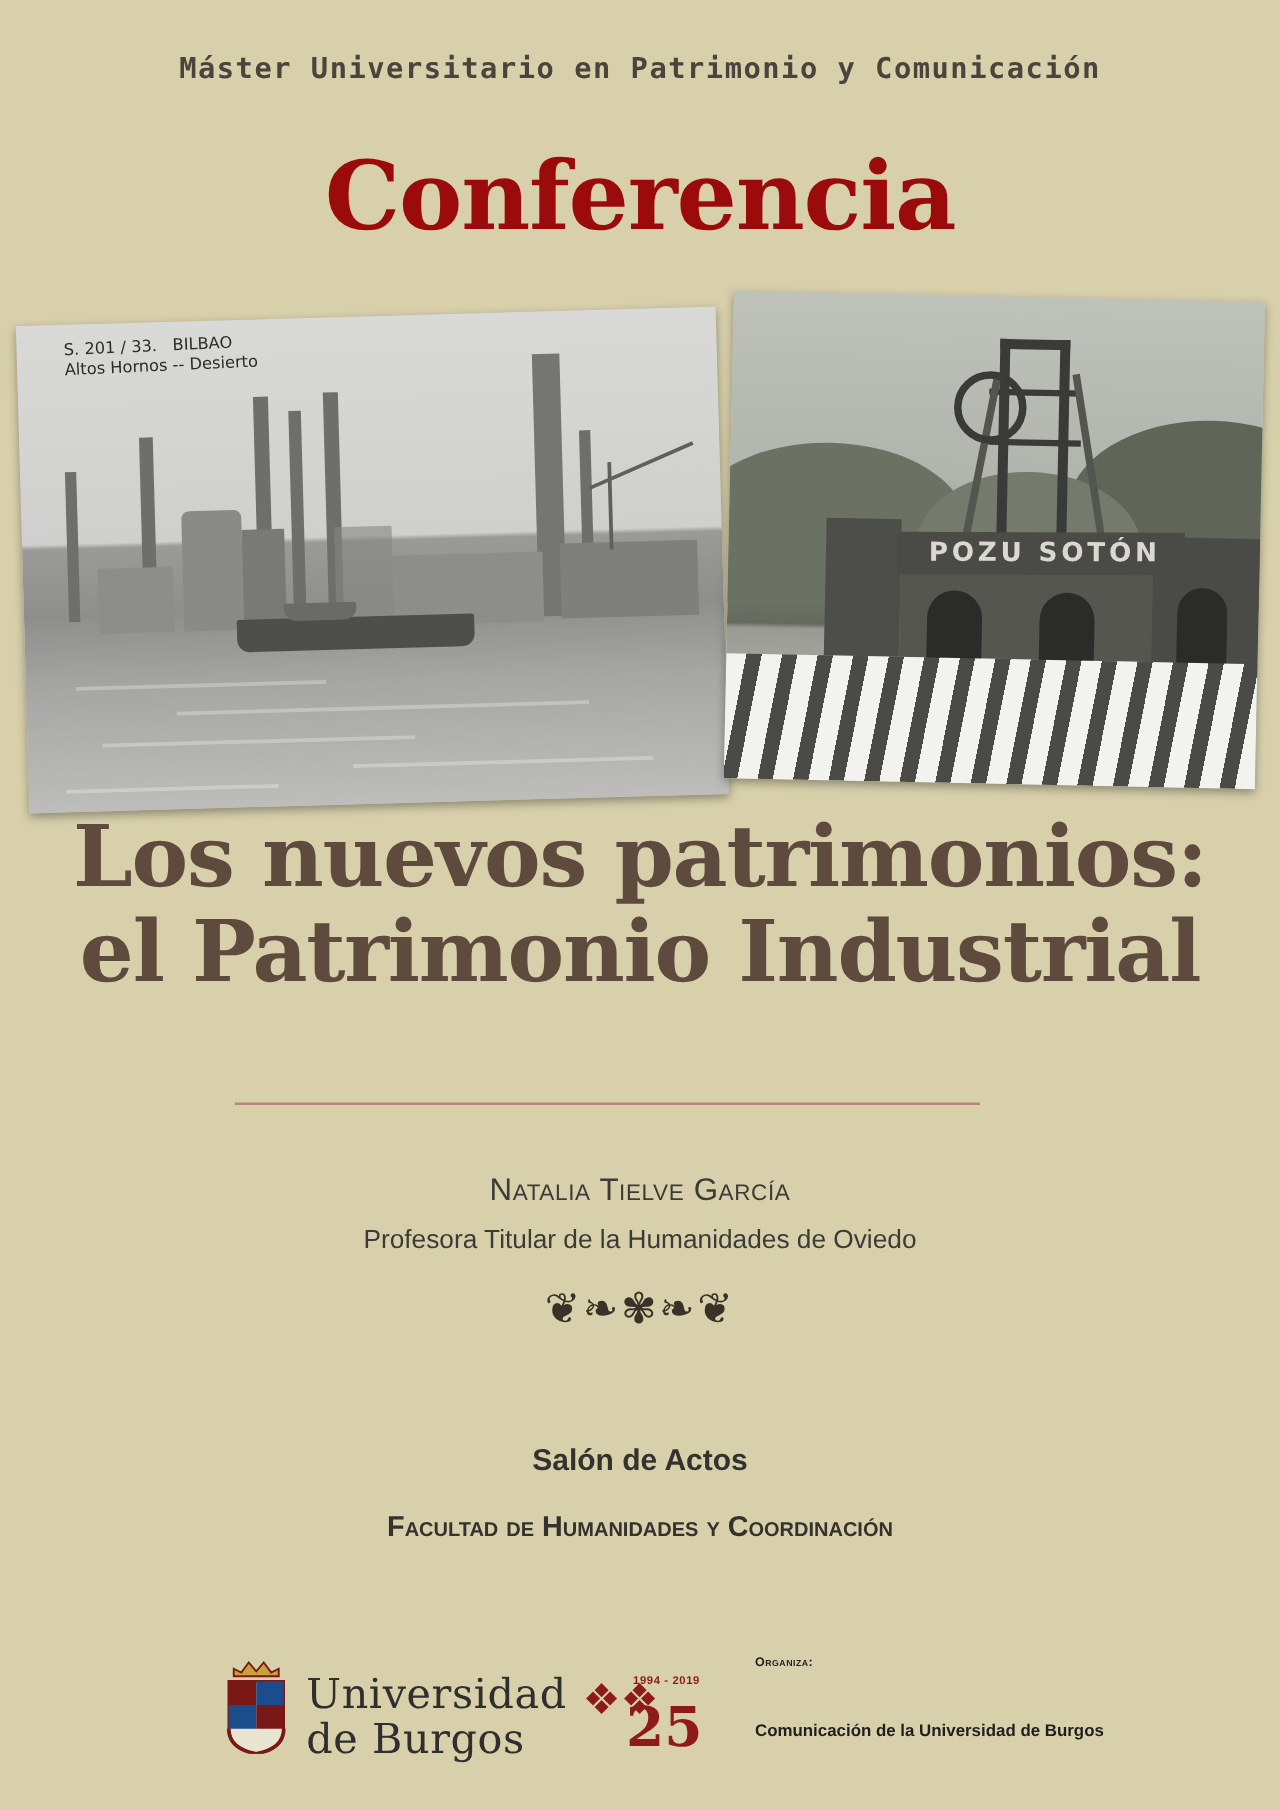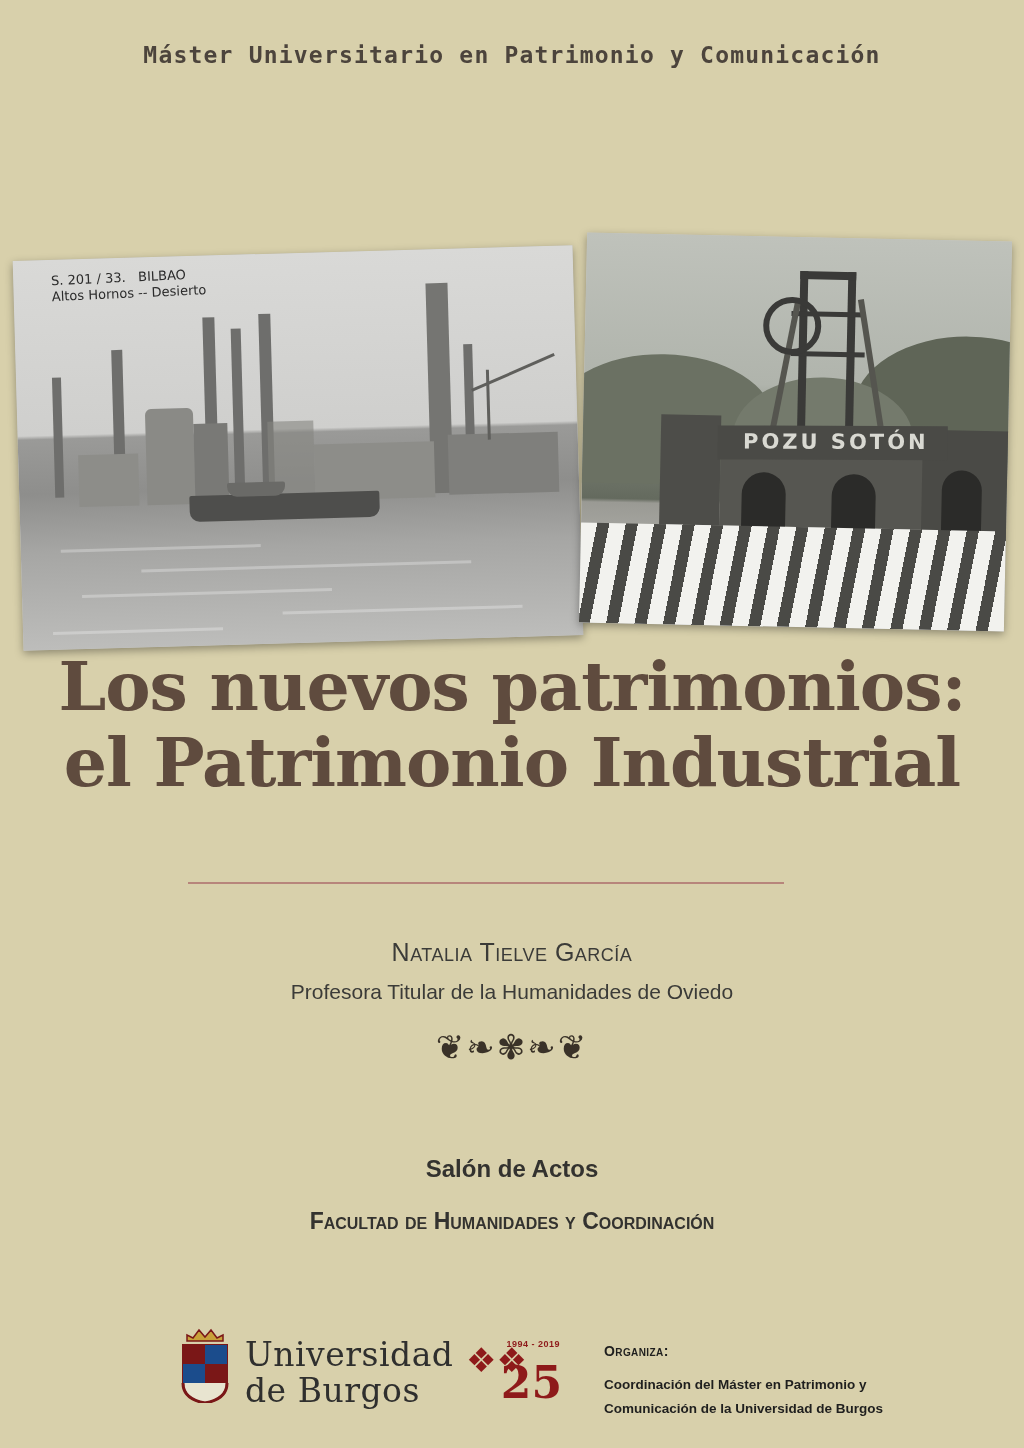--- a/index.html
+++ b/index.html
@@ -298,22 +298,22 @@
     position: absolute;
     left: 0; top: 10px;
     font-size: 34px;
     color: #8e1a1a;
     line-height: 1;
   }
 
   .organiza-label {
     position: absolute;
     left: 604px;
-    top: 28px;
-    font-size: 14px;
+    top: 10px;
+    font-size: 10px;
     font-weight: bold;
     color: #1f1f1e;
     font-variant: small-caps;
     letter-spacing: 0.4px;
   }
   .organiza-text {
     position: absolute;
     left: 604px;
     top: 58px;
     width: 330px;
@@ -323,20 +323,21 @@
     line-height: 1.75;
   }
 </style>
 </head>
 <body>
 
 <div class="poster">
 
   <div class="master-line">Máster Universitario en Patrimonio y Comunicación</div>
 
+  <div class="conferencia">Conferencia</div>
 
   <div class="photos">
 
     <div class="photo photo-left">
       <div class="ph-inner">
         <div class="ph-left-bg"></div>
 
         <div class="stack" style="left:36px; top:118px; width:9px; height:120px;"></div>
         <div class="stack" style="left:96px; top:92px;  width:11px; height:150px;"></div>
         <div class="stack" style="left:188px; top:62px; width:12px; height:180px;"></div>
@@ -436,19 +437,18 @@
     </div>
 
     <div class="anniv">
       <div class="anniv-glyph">❖❖</div>
       <div class="anniv-years">1994 - 2019</div>
       <div class="anniv-25">25</div>
     </div>
 
     <div class="organiza-label">Organiza:</div>
     <div class="organiza-text">
-      <div>Coordinación del Máster en Patrimonio y</div>
       <div>Comunicación de la Universidad de Burgos</div>
     </div>
 
   </div>
 
 </div>
 
 </body></html>

